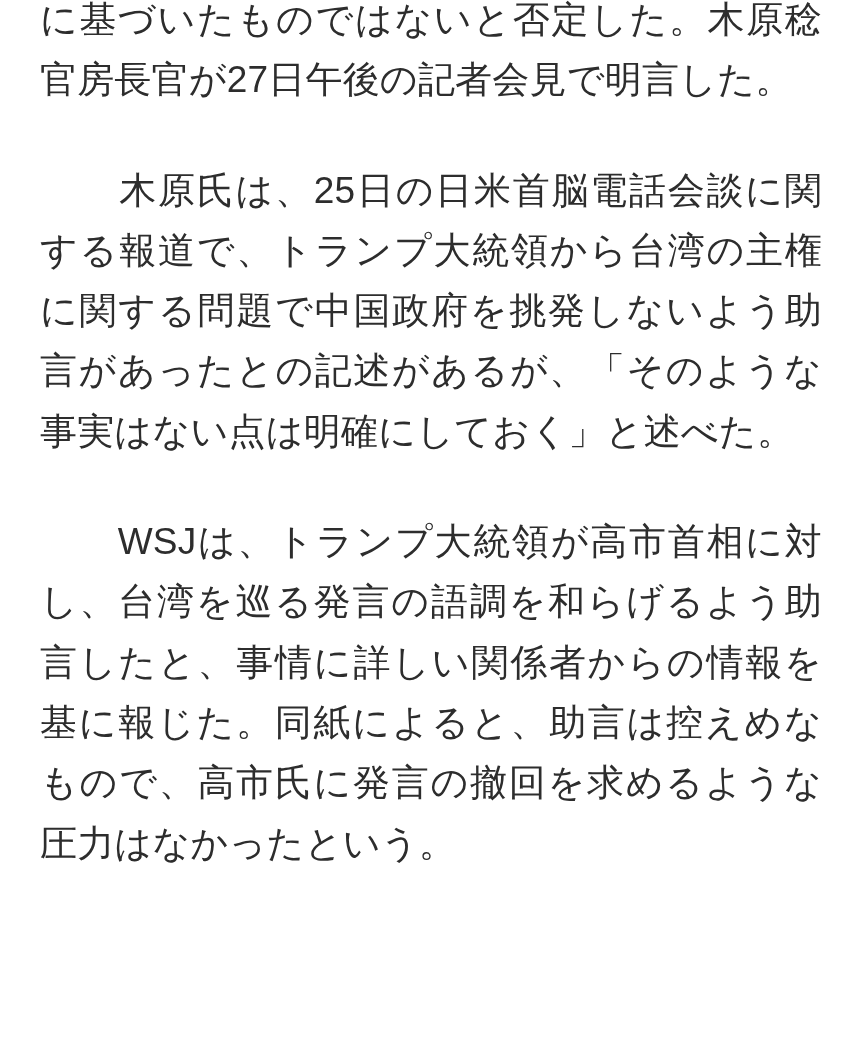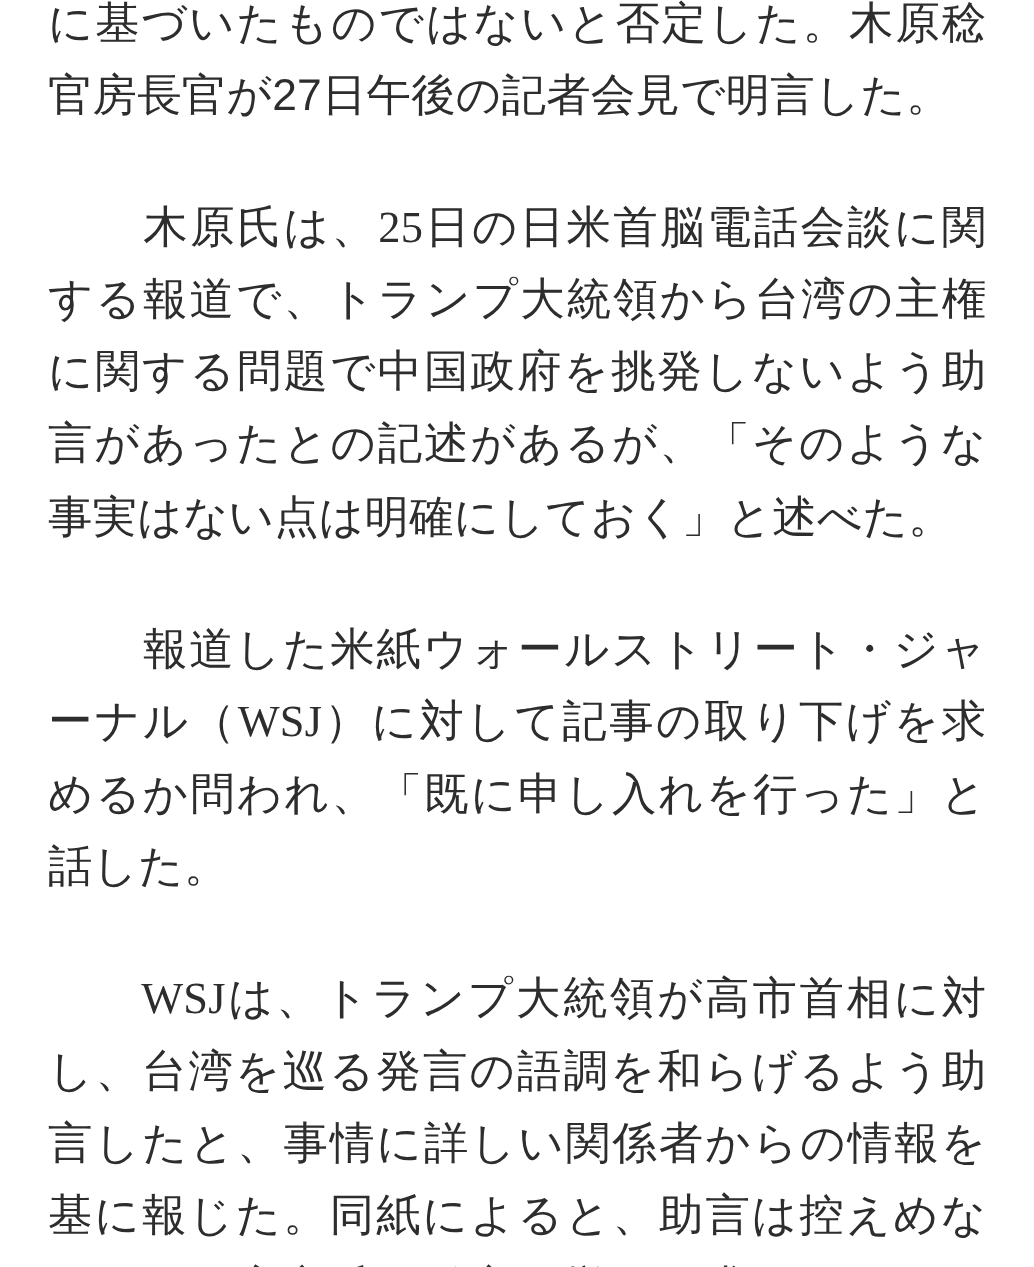--- a/index.html
+++ b/index.html
@@ -25,37 +25,35 @@
     line-height: 1.63;
     letter-spacing: 0.005em;
     text-align: justify;
     text-justify: inter-character;
     margin: 0;
     color: #2d2d2d;
     font-weight: 400;
   }
   .para + .para {
     margin-top: 50px;
-    font-family: Liberation Serif, serif;
   }
   
   .para.continued {
     margin-top: -10px;
   }
   .indent {
     display: inline-block;
     width: 2.1em;
   }
 </style>
 </head>
 <body>
 
 <div class="article">
 
   <p class="para continued">に基づいたものではないと否定した。木原稔官房長官が27日午後の記者会見で明言した。</p>
 
   <p class="para"><span class="indent"></span>木原氏は、25日の日米首脳電話会談に関する報道で、トランプ大統領から台湾の主権に関する問題で中国政府を挑発しないよう助言があったとの記述があるが、「そのような事実はない点は明確にしておく」と述べた。</p>
 
-  <p class="para"><span class="indent"></span>報道した米紙ウォールストリート・ジャーナル（WSJ）に対して記事の取り下げを求めるか問われ、「既に申し入れを行った」と話した。</p>
 
   <p class="para"><span class="indent"></span>WSJは、トランプ大統領が高市首相に対し、台湾を巡る発言の語調を和らげるよう助言したと、事情に詳しい関係者からの情報を基に報じた。同紙によると、助言は控えめなもので、高市氏に発言の撤回を求めるような圧力はなかったという。</p>
 
 </div>
 
 </body></html>

